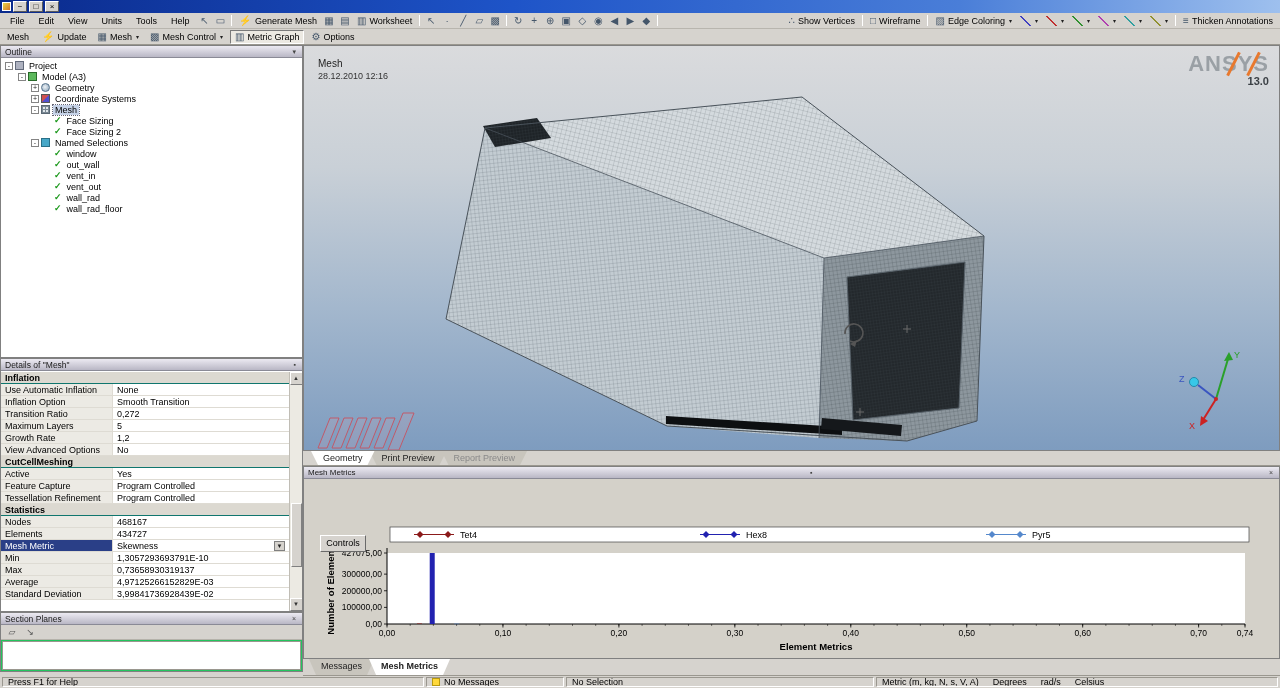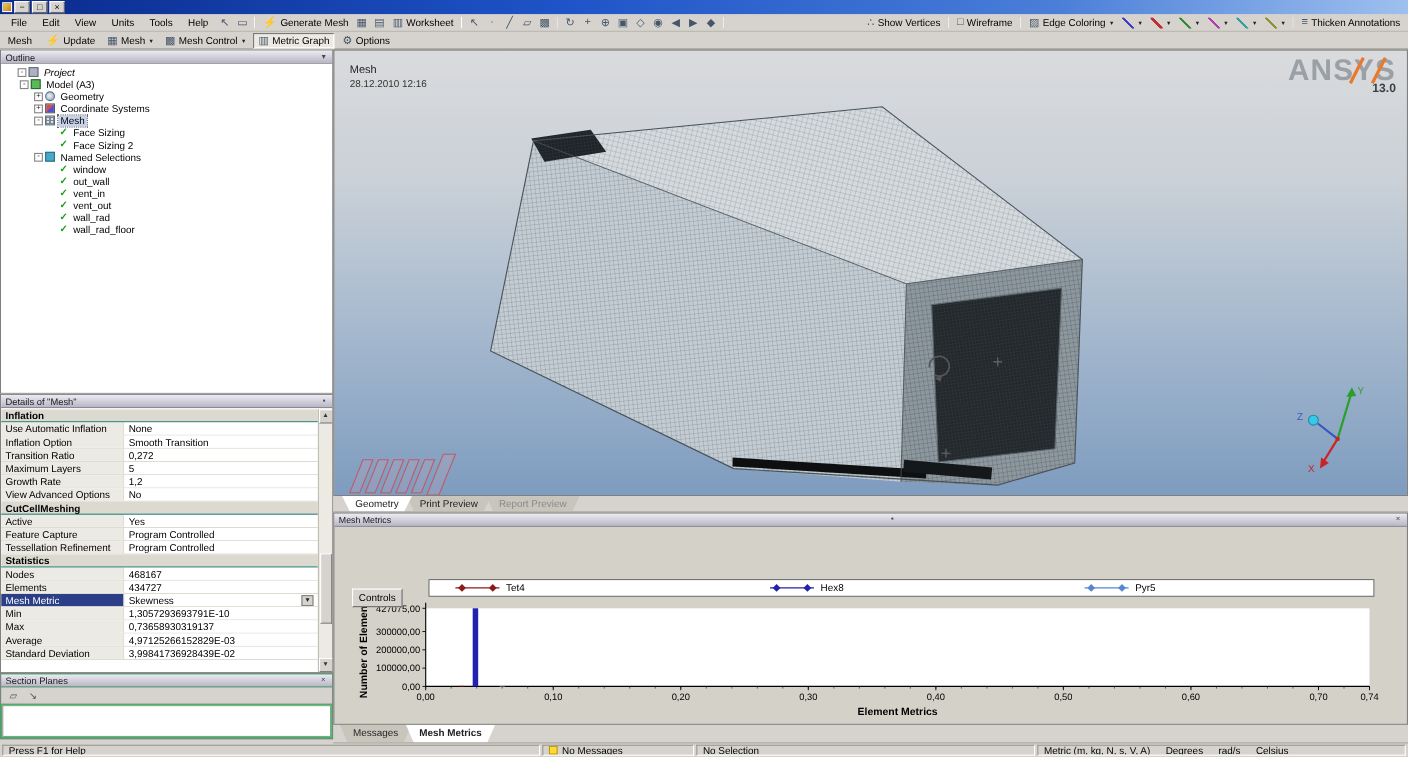--- a/index.html
+++ b/index.html
@@ -74,21 +74,21 @@
 .sp-list{position:absolute;top:28px;left:1px;right:1px;bottom:1px;background:#fff;border:1px solid #9a978f;}
 
 
 .right-col{position:absolute;left:303px;top:45px;width:977px;height:631px;}
 .viewport{position:absolute;left:0;top:0;width:977px;height:406px;
  background:linear-gradient(180deg,#dadbdd 0%,#c9d0d7 30%,#a3b7cd 65%,#7e9cbf 100%);
  border:1px solid #808080;overflow:hidden;}
 .vp-label{position:absolute;left:14px;top:12px;font-size:10px;color:#1d1d1d;}
 .vp-date{position:absolute;left:14px;top:25px;font-size:9px;color:#333;}
 .ansys-logo{position:absolute;right:10px;top:4px;text-align:right;width:130px;}
-.ansys-text{font-size:27px;font-weight:bold;color:#9aa0a5;letter-spacing:1px;line-height:28px;position:relative;display:inline-block;}
+.ansys-text{font-size:22px;font-weight:bold;color:#9aa0a5;letter-spacing:1px;line-height:28px;position:relative;display:inline-block;}
 .ansys-slash{position:absolute;width:3px;height:26px;background:#e8792e;top:1px;transform:rotate(27deg);}
 .ansys-ver{font-size:11px;font-weight:bold;color:#3a3f44;margin-top:-3px;}
 .triad{position:absolute;right:28px;bottom:18px;width:80px;height:88px;}
 .model-svg{position:absolute;left:0;top:0;}
 
 .vp-tabs{position:absolute;left:0;top:406px;width:977px;height:15px;background:#d6d3ce;border-bottom:1px solid #9a978f;display:flex;align-items:stretch;padding-left:8px;}
 .vtab{padding:1px 12px;margin-right:-5px;clip-path:polygon(0 0,100% 0,calc(100% - 7px) 100%,7px 100%);background:#c8c5bd;font-size:9px;line-height:12px;color:#222;}
 .vtab.active{background:#fff;z-index:2;}
 .vtab.disabled{color:#8a8a8a;}
 
@@ -235,21 +235,21 @@
     </div>
 
   <div class="left-col">
 
     <section class="panel outline-panel">
       <div class="panel-header">
         <span>Outline</span>
         <span class="ph-btn">▾</span>
       </div>
       <div class="tree" id="outline-tree">
-          <div class="tree-row" style="padding-left: 15px; font-style: italic;">
+          <div class="tree-row" style="padding-left: 4px;">
             <span class="expander">-</span>
             <span class="tree-icon ti-project"></span>
             <span class="tree-label">Project</span>
           </div>
           <div class="tree-row" style="padding-left: 17px;">
             <span class="expander">-</span>
             <span class="tree-icon ti-model"></span>
             <span class="tree-label">Model (A3)</span>
           </div>
           <div class="tree-row" style="padding-left: 30px;">
@@ -629,21 +629,21 @@
         </svg>
     </section>
 
     <div class="bottom-tabs" id="bottom-tabs">
         <span class="btab">Messages</span>
         <span class="btab active">Mesh Metrics</span>
       </div>
   </div>
 
   <div class="statusbar">
-    <span class="sb-seg" style="width:489px;">Press F1 for Help</span>
+    <span class="sb-seg" style="width:422px;">Press F1 for Help</span>
     <span class="sb-seg" style="width:138px;">
       <span class="msg-icon"></span>
       <span>No Messages</span>
     </span>
     <span class="sb-seg" style="width:308px;text-align:right;">No Selection</span>
     <span class="sb-seg" style="flex:1;" id="status-units">
         <span class="unit-item">Metric (m, kg, N, s, V, A)</span>
         <span class="unit-item">Degrees</span>
         <span class="unit-item">rad/s</span>
         <span class="unit-item">Celsius</span>

